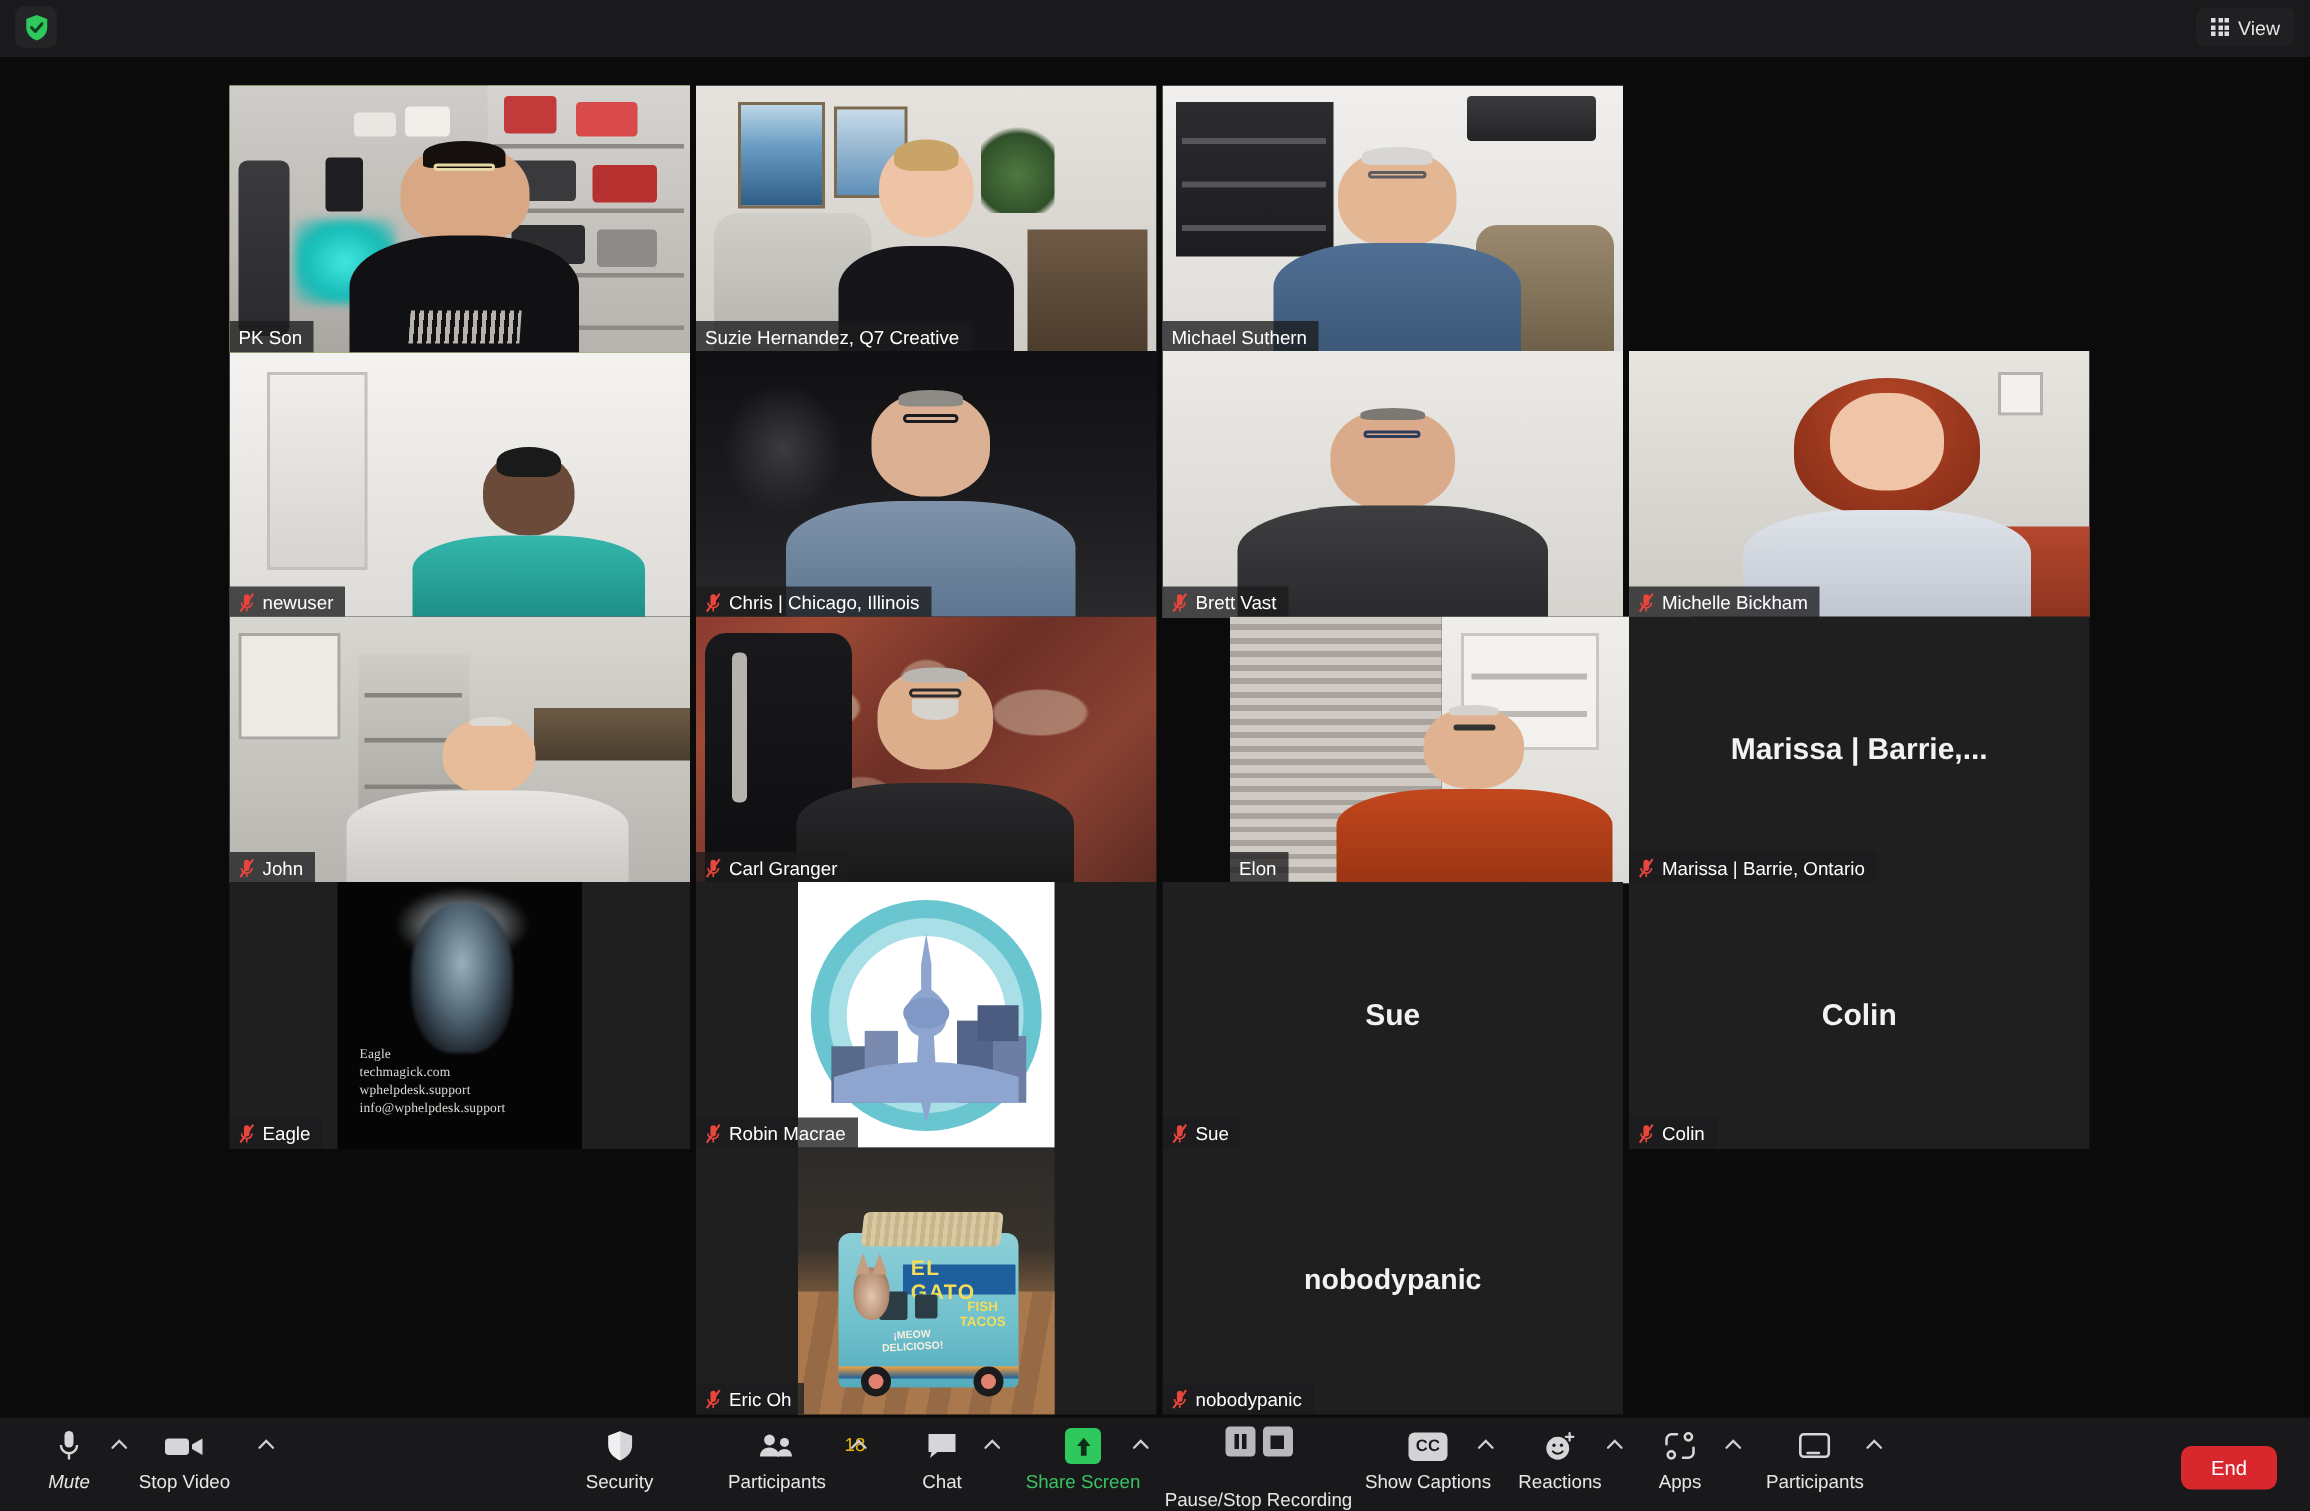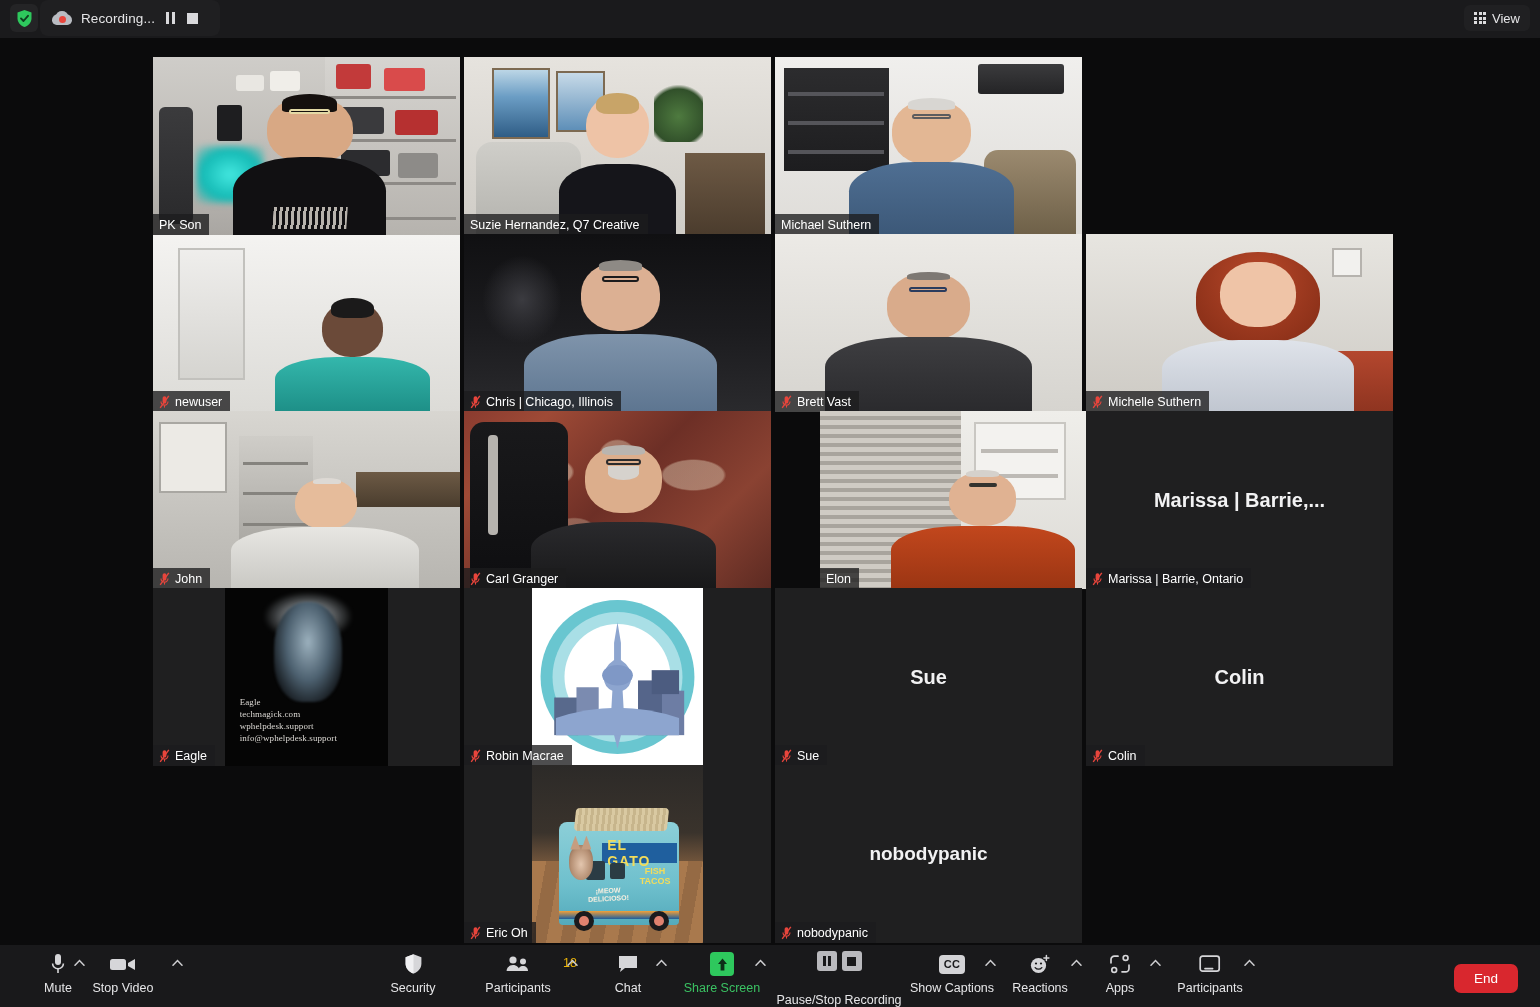--- a/index.html
+++ b/index.html
@@ -384,37 +384,20 @@
 <body>
 
 <div id="topbar">
   <div id="shield-badge">
     <svg width="17" height="19" viewBox="0 0 17 19" aria-hidden="true">
       <path d="M8.5 1 L15.5 3.6 V9.2 C15.5 13.4 12.5 16.6 8.5 18 C4.5 16.6 1.5 13.4 1.5 9.2 V3.6 Z" fill="#2ec85d"></path>
       <path d="M5 9.4 L7.5 12 L12 6.8" stroke="#0f3d20" stroke-width="1.9" fill="none" stroke-linecap="round" stroke-linejoin="round"></path>
     </svg>
   </div>
 
-  <div id="rec-pill">
-    <span class="rec-cloud">
-      <i class="c1"></i>
-        <i class="c2"></i>
-        <i class="dot"></i>
-    </span>
-    <span id="rec-label">Recording...</span>
-    <span class="rec-btn">
-      <span class="pause-bars">
-          <i></i>
-          <i></i>
-        </span>
-    </span>
-    <span class="rec-btn">
-      <span class="stop-sq"></span>
-    </span>
-  </div>
 
   <div id="view-btn">
     <span id="view-grid-icon">
       <i></i>
         <i></i>
         <i></i>
         <i></i>
         <i></i>
         <i></i>
         <i></i>
@@ -591,21 +574,21 @@
     </div>
     <div class="namebadge">
       <span class="mic-muted">
         <svg width="11" height="14" viewBox="0 0 11 14">
             <path d="M5.5 1.2a1.9 1.9 0 0 1 1.9 1.9v3.6a1.9 1.9 0 0 1-3.8 0V3.1A1.9 1.9 0 0 1 5.5 1.2z" fill="#e8453c"></path>
             <path d="M2 6.6a3.5 3.5 0 0 0 7 0" stroke="#e8453c" stroke-width="1.1" fill="none"></path>
             <line x1="5.5" y1="10.1" x2="5.5" y2="12.6" stroke="#e8453c" stroke-width="1.1"></line>
             <line x1="1.2" y1="12.8" x2="9.8" y2="0.8" stroke="#e8453c" stroke-width="1.4"></line>
           </svg>
       </span>
-      <span>Michelle Suthern</span>
+      <span>Michelle Bickham</span>
     </div>
   </div>
 
   <div class="tile" style="left:153px; top:373px; width:307px; height:178px;">
     <div class="video">
       <div class="jn-wall"></div>
         <div class="jn-board"></div>
       <div class="jn-cab">
           <div class="d" style="top:22%"></div>
           <div class="d" style="top:48%"></div>
@@ -832,21 +815,21 @@
           </svg>
       </span>
       <span>nobodypanic</span>
     </div>
   </div>
 
 </div>
 
 <div id="toolbar">
 
-  <div class="tb-item" style="left:36px; width:44px;">
+  <div class="tb-item" style="left:24px; width:44px;font-style:italic;">
     <span class="tb-icon">
       <svg width="16" height="24" viewBox="0 0 16 24">
           <rect x="5" y="2" width="6" height="11" rx="3" fill="#d6d6d9"></rect>
           <path d="M2.6 11.4a5.4 5.4 0 0 0 10.8 0" stroke="#d6d6d9" stroke-width="1.6" fill="none"></path>
           <line x1="8" y1="17" x2="8" y2="21" stroke="#d6d6d9" stroke-width="1.6"></line>
         </svg>
     </span>
     <span class="tb-label">Mute</span>
   </div>
   <div class="caret" style="left:72px;">

